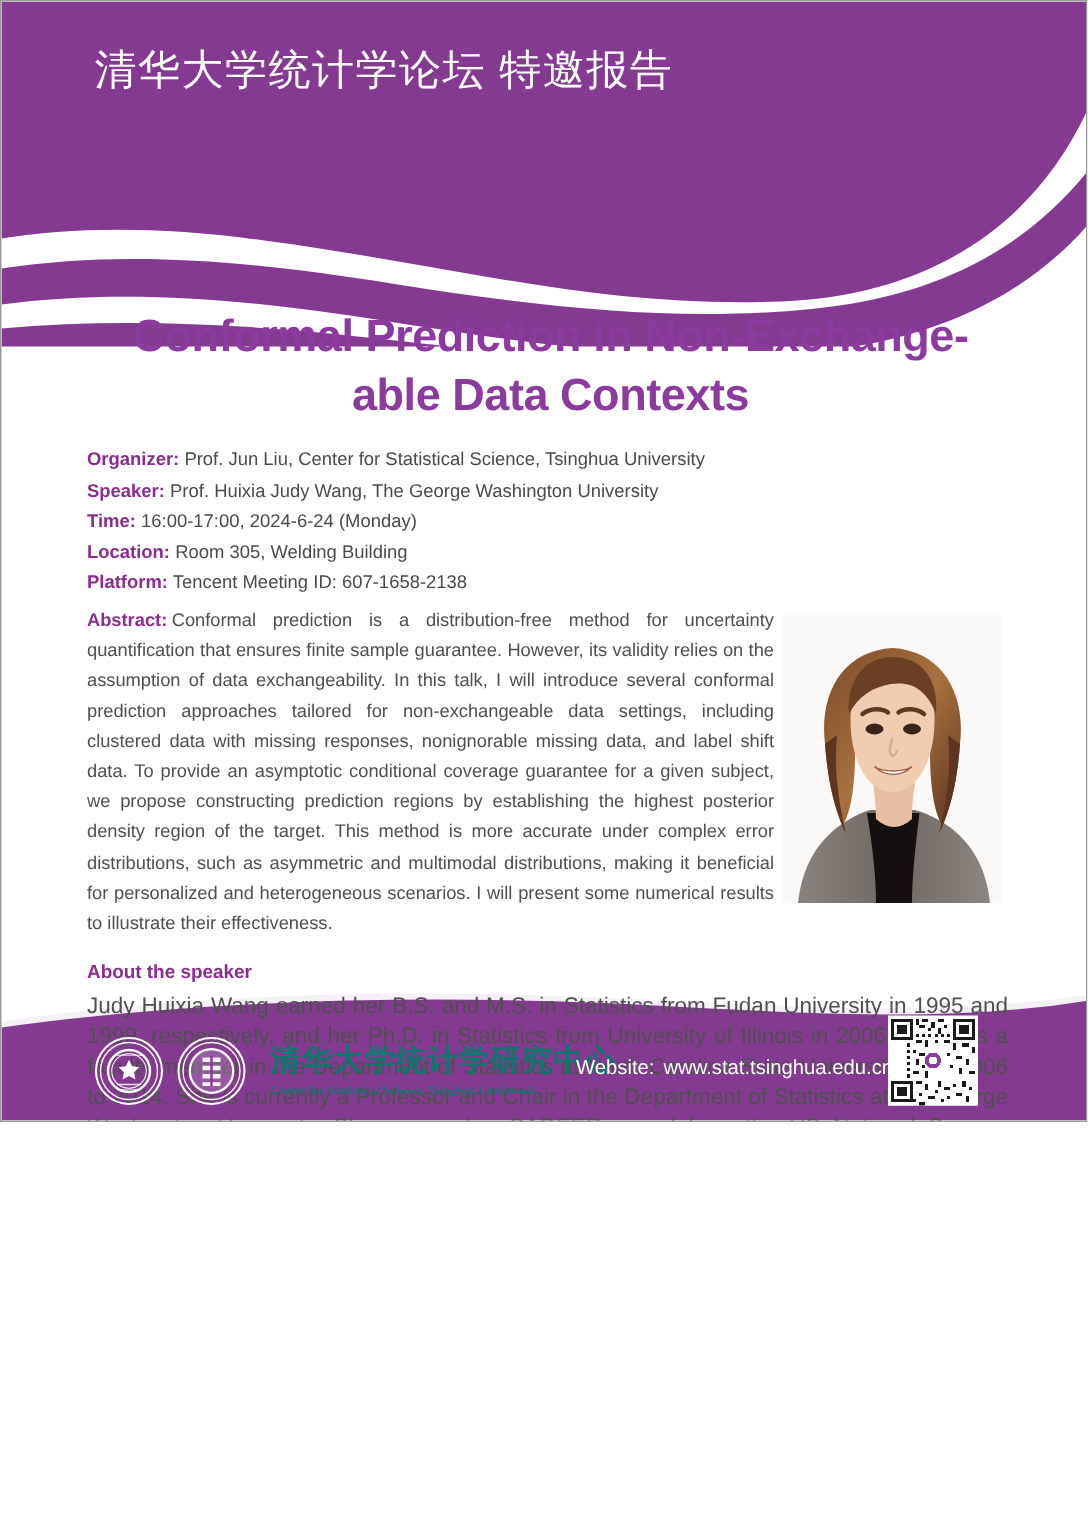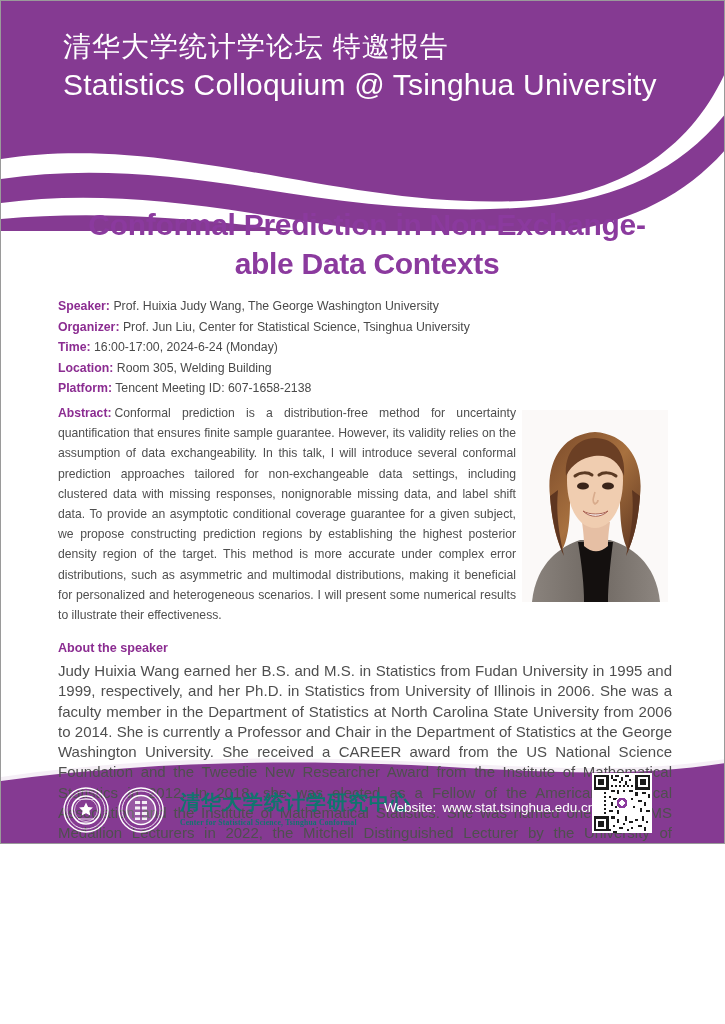--- a/index.html
+++ b/index.html
@@ -6,21 +6,21 @@
     margin: 0;
     padding: 0;
     background: #ffffff;
   }
   body {
     font-family: "Liberation Sans", "DejaVu Sans", sans-serif;
   }
   #poster {
     position: relative;
     width: 725px;
-    height: 844px;
+    height: 748px;
     overflow: hidden;
     background: #ffffff;
     border: 1px solid #9a9a9a;
     box-sizing: border-box;
   }
 
   
   .header-art {
     position: absolute;
     left: 0; top: 0;
@@ -214,36 +214,35 @@
 
       <path d="M0,218 C 90,210 180,216 280,228
                C 370,238 440,240 500,232
                C 420,248 330,248 240,240
                C 150,232 70,234 0,242 Z" fill="#853A92"></path>
     </svg>
   </div>
 
   <div class="header-text">
     <div class="hdr-cn">清华大学统计学论坛  特邀报告</div>
-    <div class="hdr-en">Statistics Colloquium @ Tsinghua University</div>
   </div>
 
   <div class="title">
     <div>Conformal Prediction in Non-Exchange-</div>
     <div>able Data Contexts</div>
   </div>
 
   <div class="info">
     <div class="info-row">
+      <span class="info-label">Organizer:</span>
+      <span>Prof. Jun Liu, Center for Statistical Science, Tsinghua University</span>
+    </div>
+    <div class="info-row">
       <span class="info-label">Speaker:</span>
       <span>Prof. Huixia Judy Wang, The George Washington University</span>
-    </div>
-    <div class="info-row">
-      <span class="info-label">Organizer:</span>
-      <span>Prof. Jun Liu, Center for Statistical Science, Tsinghua University</span>
     </div>
     <div class="info-row">
       <span class="info-label">Time:</span>
       <span>16:00-17:00, 2024-6-24 (Monday)</span>
     </div>
     <div class="info-row">
       <span class="info-label">Location:</span>
       <span>Room 305, Welding Building</span>
     </div>
     <div class="info-row">

